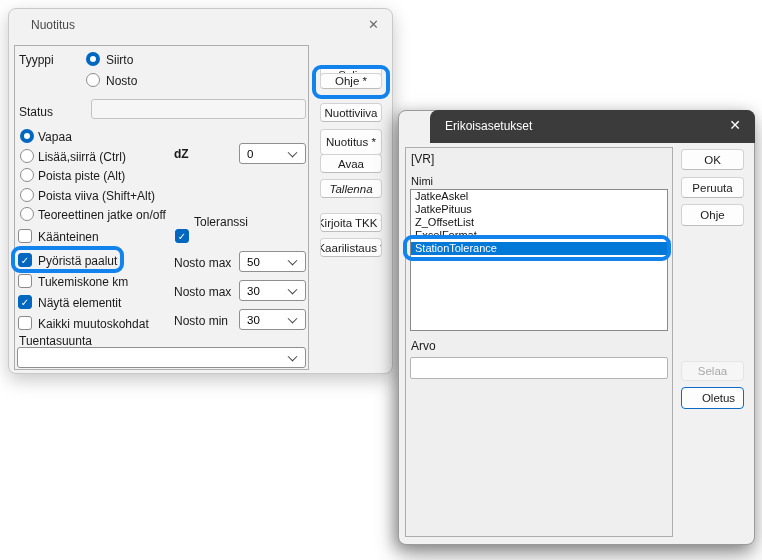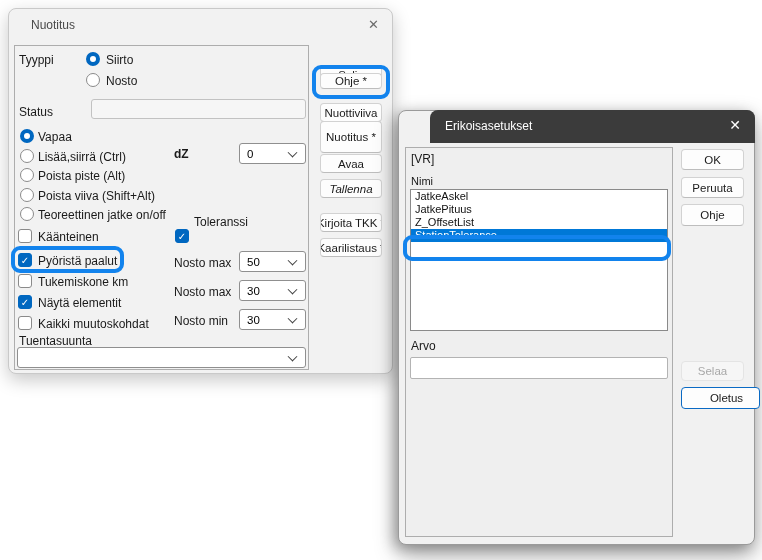--- a/index.html
+++ b/index.html
@@ -134,21 +134,21 @@
 
   <div class="lbl" style="left:10px; top:325px;">Tuentasuunta</div>
   <div class="combo" style="left:8px; top:338px; width:289px; height:21px;">
     <span></span>
     <span class="chev"></span>
   </div>
 
   <div class="btn" style="left:311px; top:40px; width:62px; height:19px;margin-top:16px;">Sulje</div>
   <div class="btn" style="left:311px; top:64px; width:62px; height:16px;">Ohje *</div>
   <div class="btn" style="left:311px; top:94px; width:62px; height:19px;">Nuottiviiva</div>
-  <div class="btn" style="left:311px; top:112px; width:62px; height:32px;text-align:right;">Nuotitus *</div>
+  <div class="btn" style="left:311px; top:120px; width:62px; height:26px;text-align:right;">Nuotitus *</div>
   <div class="btn" style="left:311px; top:145px; width:62px; height:19px;">Avaa</div>
   <div class="btn" style="left:311px; top:170px; width:62px; height:19px;font-style:italic;">Tallenna</div>
   <div class="btn" style="left:311px; top:204px; width:62px; height:19px;">Kirjoita TKK *</div>
   <div class="btn" style="left:311px; top:229px; width:62px; height:19px;">Kaarilistaus *</div>
 
   <div class="annotation" style="left:303px; top:56px; width:78px; height:34px;"></div>
   <div class="annotation" style="left:2px; top:237px; width:113px; height:27px;"></div>
 </div>
 
 <div class="dialog" id="dialog2">
@@ -159,27 +159,28 @@
 
   <div class="groupbox" id="d2-group"></div>
 
   <div class="lbl-sm" style="left:12px; top:41px; font-size:12px;">[VR]</div>
   <div class="lbl-sm" style="left:12px; top:64px;">Nimi</div>
 
   <div class="listbox" style="left:11px; top:78px; width:258px; height:142px;">
     <div class="listrow">JatkeAskel</div>
     <div class="listrow">JatkePituus</div>
     <div class="listrow">Z_OffsetList</div>
+    <div class="listrow">ExcelFormat</div>
     <div class="listrow sel">StationTolerance</div>
   </div>
 
   <div class="lbl-sm" style="left:12px; top:228px; font-size:12px;">Arvo</div>
   <div class="input" style="left:11px; top:246px; width:258px; height:22px;"></div>
 
 
   <div class="btn" style="left:282px; top:38px; width:63px; height:21px;">OK</div>
   <div class="btn" style="left:282px; top:66px; width:63px; height:21px;">Peruuta</div>
   <div class="btn" style="left:282px; top:93px; width:63px; height:22px;">Ohje</div>
   <div class="btn disabled" style="left:282px; top:250px; width:63px; height:20px;">Selaa</div>
-  <div class="btn default" style="left:282px; top:276px; width:79px; height:22px;padding-left:12px;">Oletus</div>
+  <div class="btn default" style="left:282px; top:276px; width:63px; height:22px;padding-left:12px;">Oletus</div>
 
   <div class="annotation" style="left:4px; top:124px; width:268px; height:26px;"></div>
 </div>
 
 </body></html>

